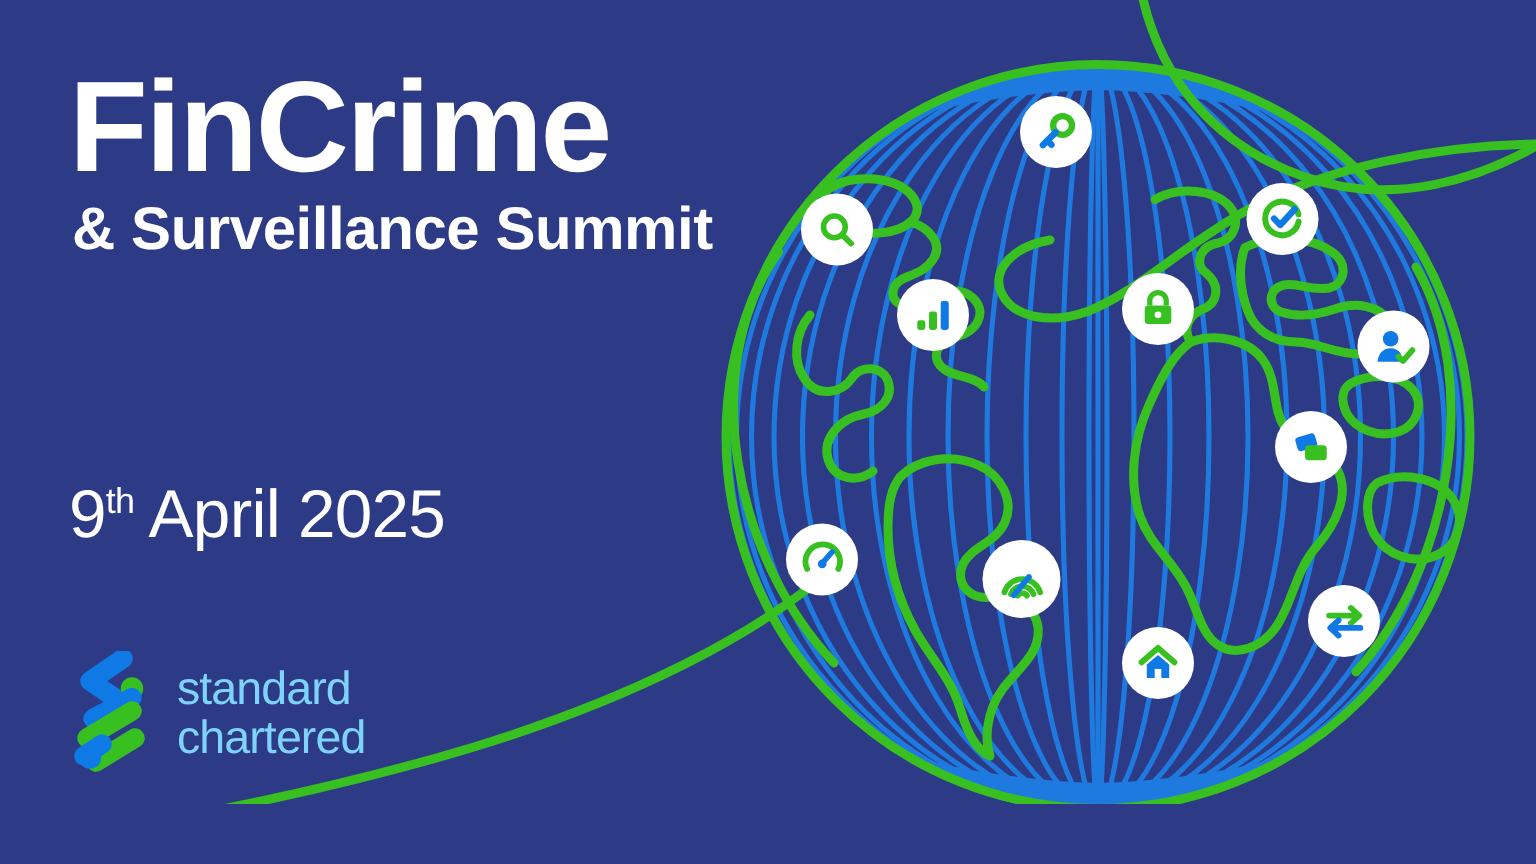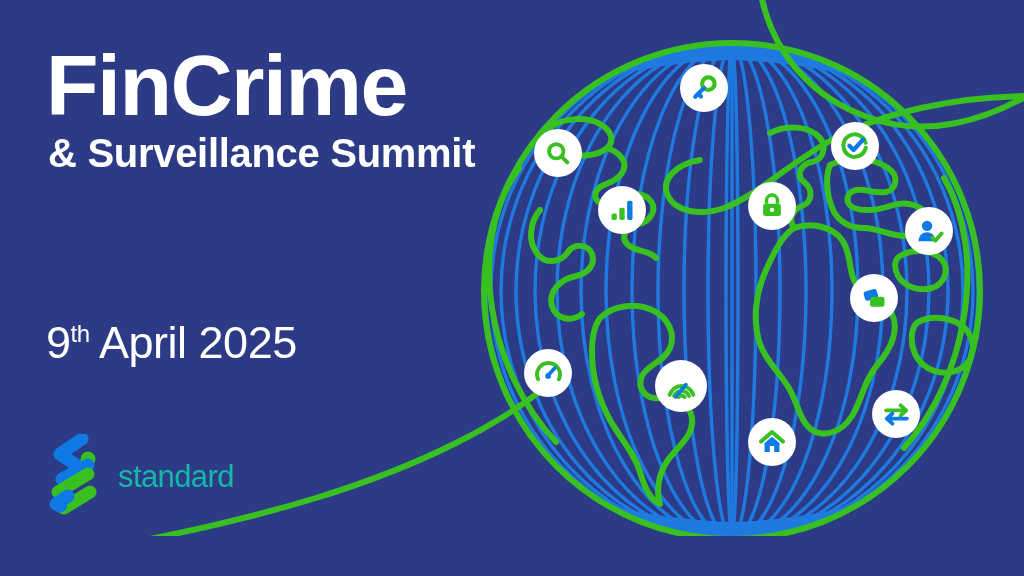--- a/index.html
+++ b/index.html
@@ -24,21 +24,21 @@
     position:absolute;left:46px;top:317px;
     font-size:45px;color:#ffffff;font-weight:400;letter-spacing:-0.5px;white-space:nowrap;
   }
   .date-line .sup{font-size:24px;vertical-align:super;line-height:0;}
 
   
   .logo-wrap{position:absolute;left:46px;top:434px;display:flex;align-items:center;gap:16px;}
   .logo-mark{width:56px;height:82px;flex:0 0 auto;}
   .logo-words{display:flex;flex-direction:column;line-height:1.0;}
   .logo-words span{
-    font-size:31px;color:#14b8a6;font-weight:400;letter-spacing:-0.6px;
+    font-size:31px;color:#7dd3fc;font-weight:400;letter-spacing:-0.6px;
   }
   .logo-words span:last-child{margin-top:2px;}
 
   
   .globe-art{position:absolute;left:0;top:0;width:1024px;height:576px;}
 
   
   .badge{
     position:absolute;border-radius:50%;background:#ffffff;
     display:flex;align-items:center;justify-content:center;
@@ -168,20 +168,21 @@
 
       <path d="M12 58 L42 40" fill="none" stroke="#38c021" stroke-width="13" stroke-linecap="round"></path>
 
       <path d="M18 74 L44 58" fill="none" stroke="#38c021" stroke-width="13" stroke-linecap="round"></path>
 
       <circle cx="14" cy="71" r="7.5" fill="#0f7ae5"></circle>
       <path d="M10 70 L22 62" fill="none" stroke="#0f7ae5" stroke-width="13" stroke-linecap="round"></path>
     </svg>
     <div class="logo-words">
       <span>standard</span>
+      <span>chartered</span>
     </div>
   </div>
 
   <div class="badge" style="left:680px;top:64px;width:48px;height:48px;">
     <svg width="30" height="30" viewBox="0 0 24 24">
       <circle cx="15.5" cy="8.5" r="5" fill="none" stroke="#38c021" stroke-width="3.4"></circle>
       <path d="M11.8 12.2 L5 19" stroke="#0f7ae5" stroke-width="3.4" stroke-linecap="round" fill="none"></path>
       <path d="M7.4 16.6 L9.6 18.8" stroke="#0f7ae5" stroke-width="3.4" stroke-linecap="round" fill="none"></path>
     </svg>
   </div>

